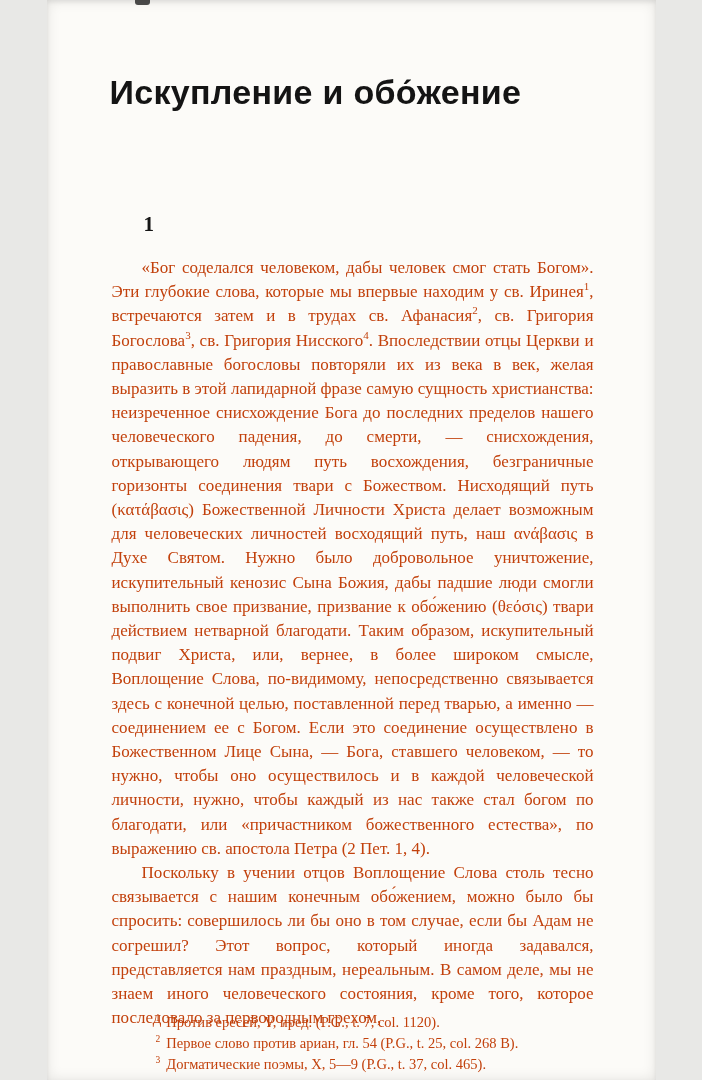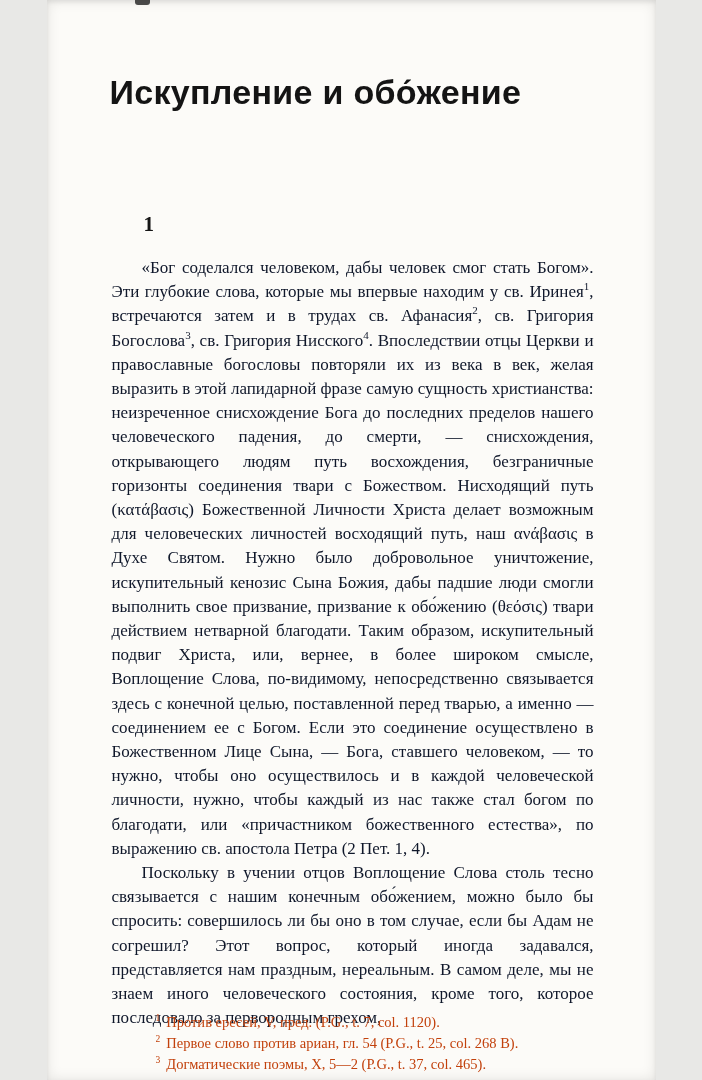--- a/index.html
+++ b/index.html
@@ -43,21 +43,21 @@
     font-weight: 700;
     font-size: 21px;
     line-height: 24px;
     color: #151515;
   }
   .body-text {
     margin: 0 62px 0 65px;
     font-size: 17px;
     line-height: 24.2px;
     text-align: justify;
-    color: #0f172a;
+    color: #c2410c;
   }
   .body-text p {
     margin: 0;
     text-indent: 30px;
   }
   sup.fnref {
     font-size: 11px;
     line-height: 0;
     vertical-align: super;
   }
@@ -93,16 +93,16 @@
   <div class="section-num">1</div>
 
   <div class="body-text">
     <p><span>«Бог соделался человеком, дабы человек смог стать Богом». Эти глубокие слова, которые мы впервые находим у св. Иринея</span><sup class="fnref">1</sup><span>, встречаются затем и в трудах св. Афанасия</span><sup class="fnref">2</sup><span>, св. Григория Богослова</span><sup class="fnref">3</sup><span>, св. Григория Нисского</span><sup class="fnref">4</sup><span>. Впоследствии отцы Церкви и православные богословы повторяли их из века в век, желая выразить в этой лапидарной фразе самую сущность христианства: неизреченное снисхождение Бога до последних пределов нашего человеческого падения, до смерти, — снисхождения, открывающего людям путь восхождения, безграничные горизонты соединения твари с Божеством. Нисходящий путь (κατάβασις) Божественной Личности Христа делает возможным для человеческих личностей восходящий путь, наш ανάβασις в Духе Святом. Нужно было добровольное уничтожение, искупительный кенозис Сына Божия, дабы падшие люди смогли выполнить свое призвание, призвание к обо́жению (θεόσις) твари действием нетварной благодати. Таким образом, искупительный подвиг Христа, или, вернее, в более широком смысле, Воплощение Слова, по-видимому, непосредственно связывается здесь с конечной целью, поставленной перед тварью, а именно — соединением ее с Богом. Если это соединение осуществлено в Божественном Лице Сына, — Бога, ставшего человеком, — то нужно, чтобы оно осуществилось и в каждой человеческой личности, нужно, чтобы каждый из нас также стал богом по благодати, или «причастником божественного естества», по выражению св. апостола Петра (2 Пет. 1, 4).</span></p>
     <p>Поскольку в учении отцов Воплощение Слова столь тесно связывается с нашим конечным обо́жением, можно было бы спросить: совершилось ли бы оно в том случае, если бы Адам не согрешил? Этот вопрос, который иногда задавался, представляется нам праздным, нереальным. В самом деле, мы не знаем иного человеческого состояния, кроме того, которое последовало за первородным грехом,</p>
   </div>
 
   <div class="footnotes">
     <div class="footnote"><sup>1</sup><span>Против ересей, V, пред. (P.G., t. 7, col. 1120).</span></div>
     <div class="footnote"><sup>2</sup><span>Первое слово против ариан, гл. 54 (P.G., t. 25, col. 268 B).</span></div>
-    <div class="footnote"><sup>3</sup><span>Догматические поэмы, X, 5—2 (P.G., t. 37, col. 465).</span></div>
+    <div class="footnote"><sup>3</sup><span>Догматические поэмы, X, 5—9 (P.G., t. 37, col. 465).</span></div>
   </div>
 
 </div>
 
 </body></html>

